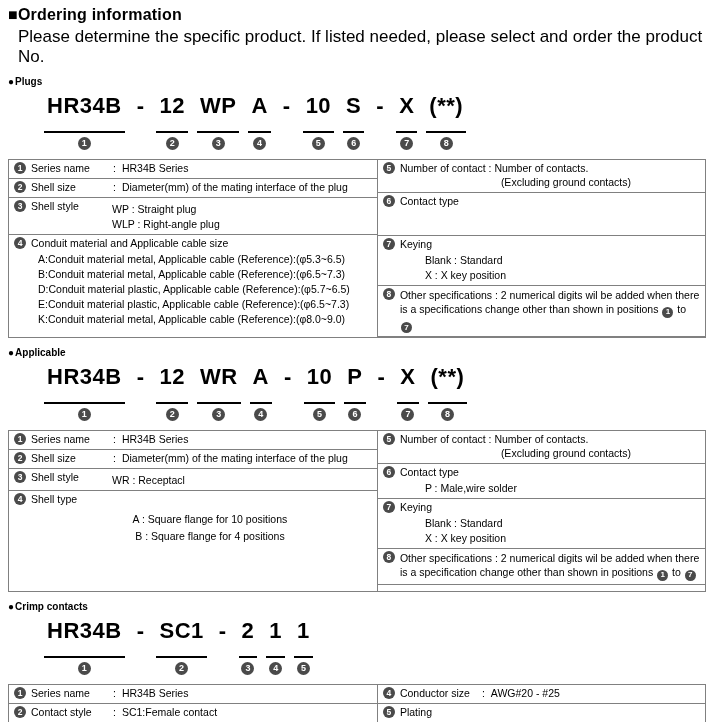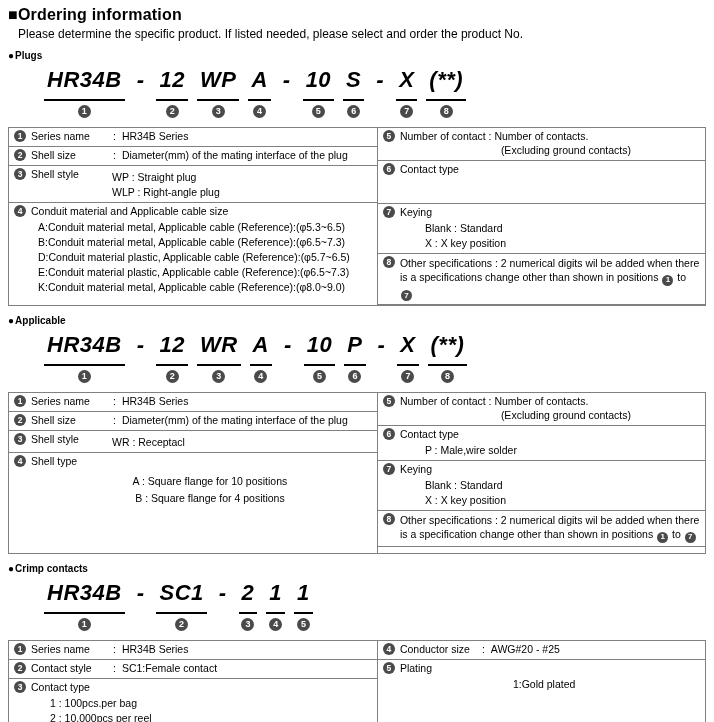--- a/index.html
+++ b/index.html
@@ -5,30 +5,30 @@
 <style>
   * { box-sizing: border-box; margin: 0; padding: 0; }
   html,body { background:#fff; }
   body {
     width:714px; height:722px; overflow:hidden;
     color:#000; font-family:"Liberation Sans", sans-serif;
   }
   .page { padding:6px 8px 4px; }
 
   .title { font-size:16px; font-weight:700; margin-bottom:3px; letter-spacing:.2px; }
-  .subtitle { font-size:12px; margin:0 0 9px 10px; }
+  .subtitle { font-size:17px; margin:0 0 9px 10px; }
 
   .sec { font-size:10px; font-weight:700; margin:9px 0 3px; }
   .sec .dot { margin-right:1px; }
 
   
   .pn { display:flex; align-items:flex-start; gap:9px; margin:7px 0 9px 36px;
         font-weight:700; font-size:22px; line-height:1.05; }
   .seg { display:flex; flex-direction:column; align-items:center; }
-  .seg .seg-text { padding:0 3px 8px; letter-spacing:.5px; white-space:nowrap;font-style:italic; }
+  .seg .seg-text { padding:0 3px 14px; letter-spacing:.5px; white-space:nowrap; }
   .seg.u .seg-text { border-bottom:2px solid #000; }
   .badge { display:inline-flex; align-items:center; justify-content:center;
            width:12px; height:12px; min-width:12px; border-radius:50%;
            background:#4a4a4a; color:#fff; font-size:8.5px; font-weight:700;
            line-height:1; letter-spacing:0; }
   .seg .badge { margin-top:4px; width:13px; height:13px; min-width:13px; font-size:9px; }
 
   
   .otable { display:flex; border:1px solid #808080; margin-bottom:3px; }
   .t-plugs  { min-height:176px; }

